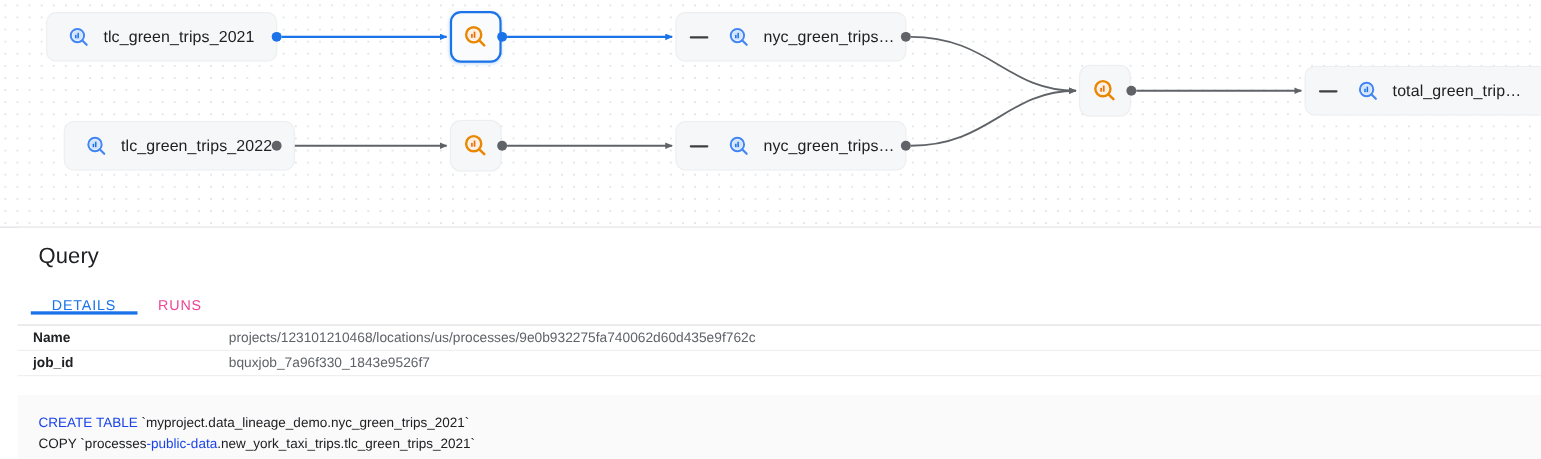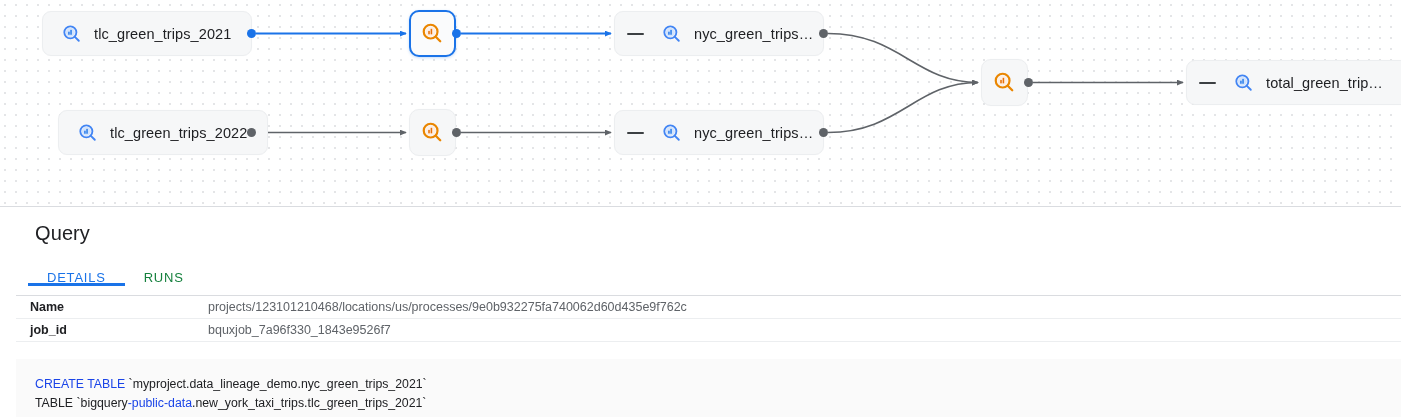--- a/index.html
+++ b/index.html
@@ -111,21 +111,21 @@
     border-bottom: 1px solid #dadce0;
     display: flex;
     align-items: center;
     padding-left: 12px;
   }
   .tab {
     display: flex; align-items: center; justify-content: center;
     padding: 0 19px;
     font-size: 13px;
     letter-spacing: .78px;
-    color: #15803d;
+    color: #ec4899;
     cursor: pointer;
     position: relative;
     font-weight: 500;
   }
   .tab.active { color: #1a73e8; }
   .tab.active::after {
     content: "";
     position: absolute;
     left: 0; right: 0; bottom: -1px;
     height: 3px;
@@ -336,16 +336,16 @@
       <div class="kv-val">projects/123101210468/locations/us/processes/9e0b932275fa740062d60d435e9f762c</div>
     </div>
     <div class="kv-row">
       <div class="kv-key">job_id</div>
       <div class="kv-val">bquxjob_7a96f330_1843e9526f7</div>
     </div>
   </div>
 
   <div id="sql-block">
     <div class="sql-line"><span class="kw">CREATE TABLE</span><span> `myproject.data_lineage_demo.nyc_green_trips_2021`</span></div>
-    <div class="sql-line"><span>TABLE `bigquery</span><span class="kw">-public-data</span><span>.new_york_taxi_trips.tlc_green_trips_2021`</span></div>
+    <div class="sql-line"><span>COPY `processes</span><span class="kw">-public-data</span><span>.new_york_taxi_trips.tlc_green_trips_2021`</span></div>
   </div>
 
 </div>
 
 </body></html>

